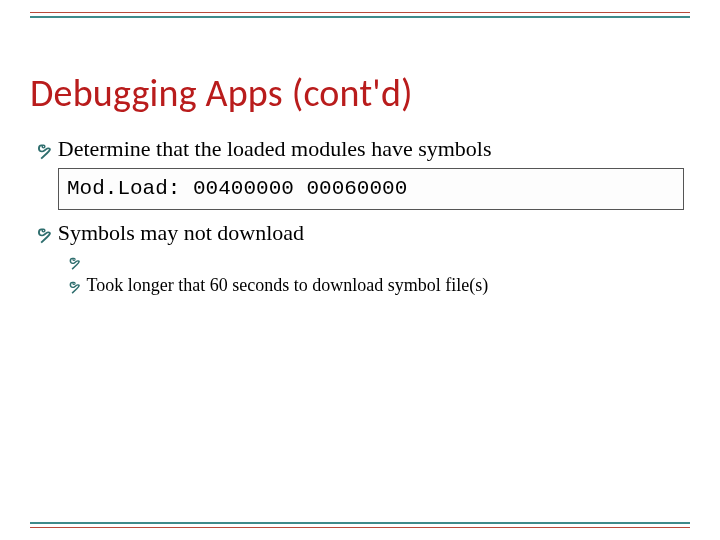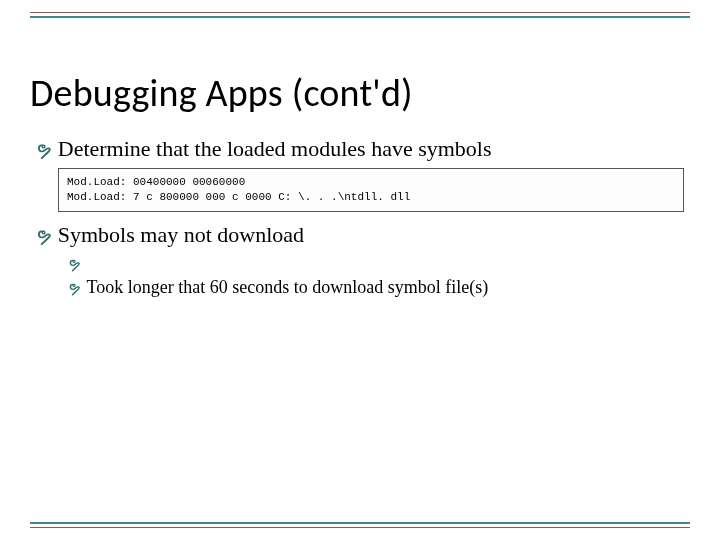--- a/index.html
+++ b/index.html
@@ -23,21 +23,21 @@
     height: 1px;
   }
   .deco-top-red { top: 12px; background: #b84a3a; }
   .deco-top-teal { top: 16px; background: #3e8a8a; height: 2px; }
   .deco-bot-teal { bottom: 16px; background: #3e8a8a; height: 2px; }
   .deco-bot-red { bottom: 12px; background: #b84a3a; }
   .title {
     font-family: Calibri, 'Segoe UI', Arial, sans-serif;
     font-size: 38px;
     font-weight: 400;
-    color: #000000;
+    color: #b91c1c;
     margin-bottom: 20px;
     margin-top: 10px;
     letter-spacing: 0.2px;
   }
   .bullet-l1 {
     display: flex;
     align-items: baseline;
     font-size: 22px;
     color: #000;
     margin: 6px 0 6px 6px;
@@ -64,21 +64,21 @@
     font-size: 16px;
     margin-right: 6px;
     flex: 0 0 auto;
   }
   .codebox {
     margin: 4px 6px 10px 28px;
     border: 1px solid #555;
     background: #fdfdfd;
     padding: 6px 8px;
     font-family: 'Courier New', Courier, monospace;
-    font-size: 11px;
+    font-size: 21px;
     line-height: 1.35;
     color: #000;
     word-wrap: break-word;
   }
   .codebox .b { font-weight: bold; }
 </style>
 </head>
 <body>
 
 <div class="slide">
@@ -89,21 +89,20 @@
 
   <h1 class="title">Debugging Apps (cont'd)</h1>
 
   <div class="bullet-l1">
     <span class="swirl">ຯ</span>
     <span>Determine that the loaded modules have symbols</span>
   </div>
 
   <div class="codebox">
     <div><span>Mod.Load: 00400000 00060000</span></div>
-    <div><span>Mod.Load: 7 c 800000 000 c 0000 C: \. . .\ntdll. dll</span></div>
   </div>
 
   <div class="bullet-l1">
     <span class="swirl">ຯ</span>
     <span>Symbols may not download</span>
   </div>
 
   <div class="bullet-l2">
     <span class="swirl-sm">ຯ</span>
   </div>

